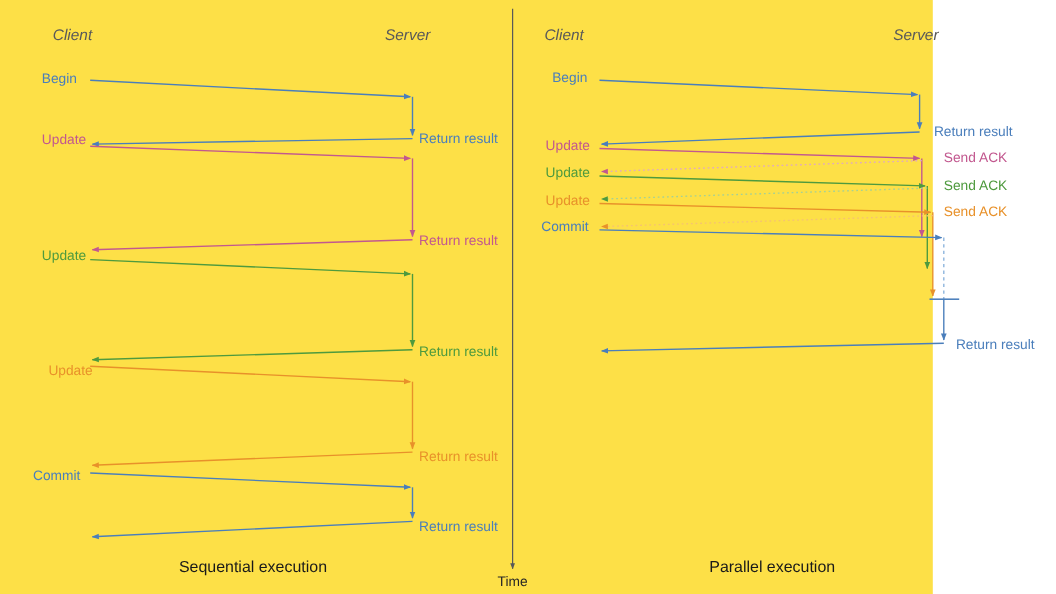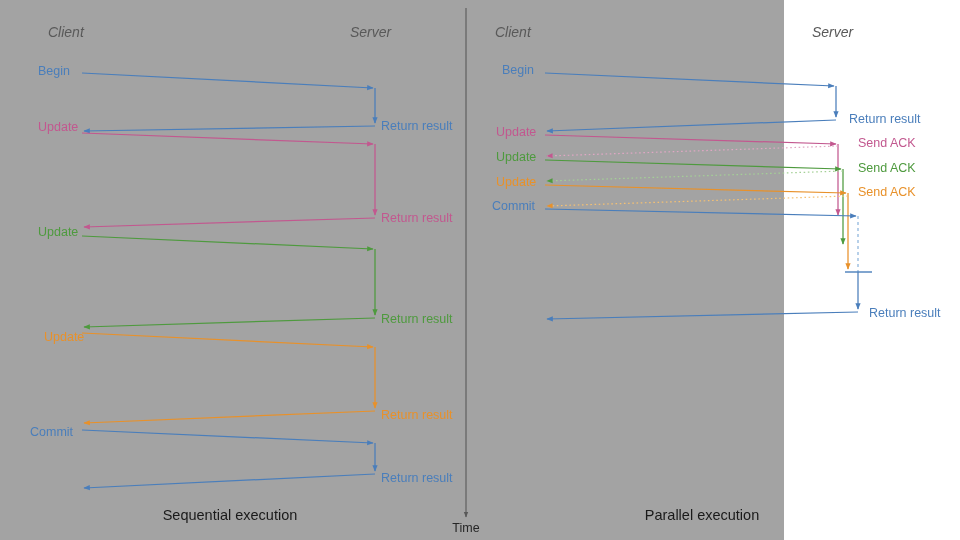--- a/index.html
+++ b/index.html
@@ -1,18 +1,18 @@
 <!DOCTYPE html>
 <html><head>
 <meta charset="utf-8">
 <style>
   html,body{margin:0;padding:0;background:#ffffff;}
   body{width:960px;height:540px;overflow:hidden;
        font-family:"Liberation Sans","DejaVu Sans",sans-serif;}
-  #stage{position:relative;width:784px;height:540px;background:#a3a3a3;}
+  #stage{position:relative;width:848px;height:540px;background:#fde047;}
   svg.diag{position:absolute;left:0;top:0;width:960px;height:540px;}
   .hdr{font-style:italic;font-size:14px;fill:#595959;}
   .lbl{font-size:12.5px;}
   .cap{font-size:14.5px;fill:#1a1a1a;}
   .axlbl{font-size:12.5px;fill:#262626;}
   text{dominant-baseline:middle;}
 </style>
 </head>
 <body>
 

